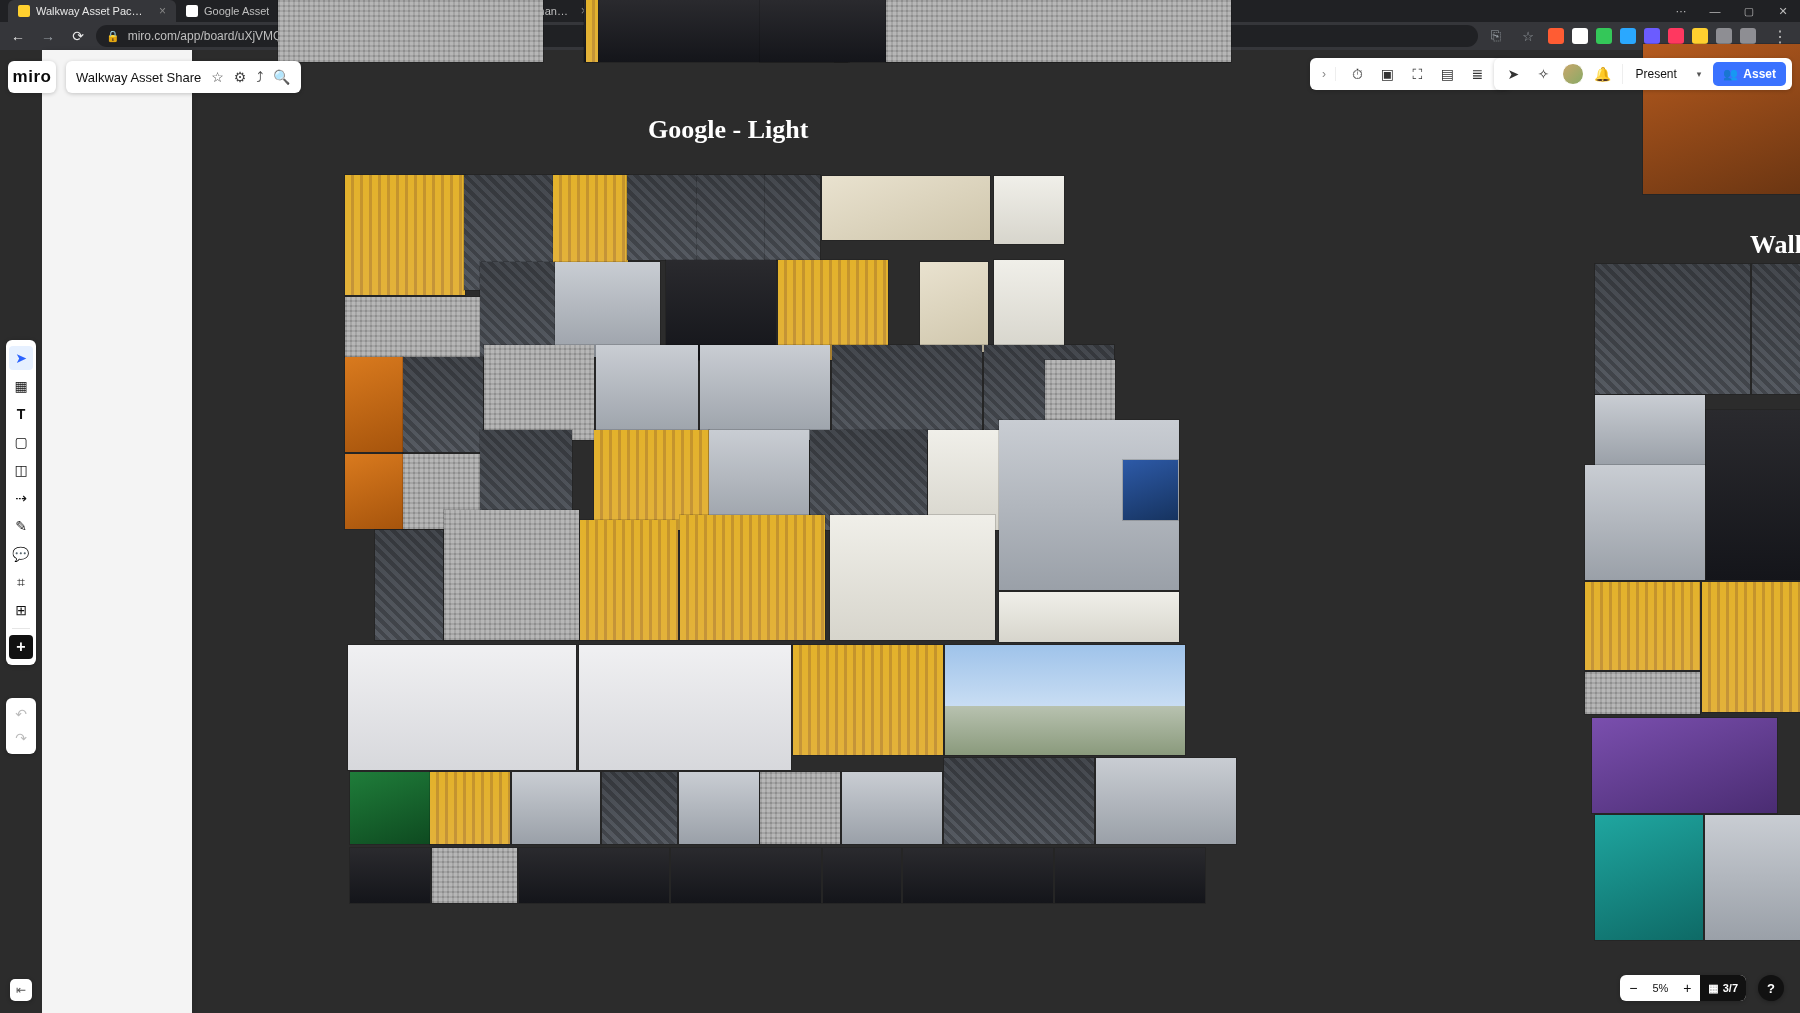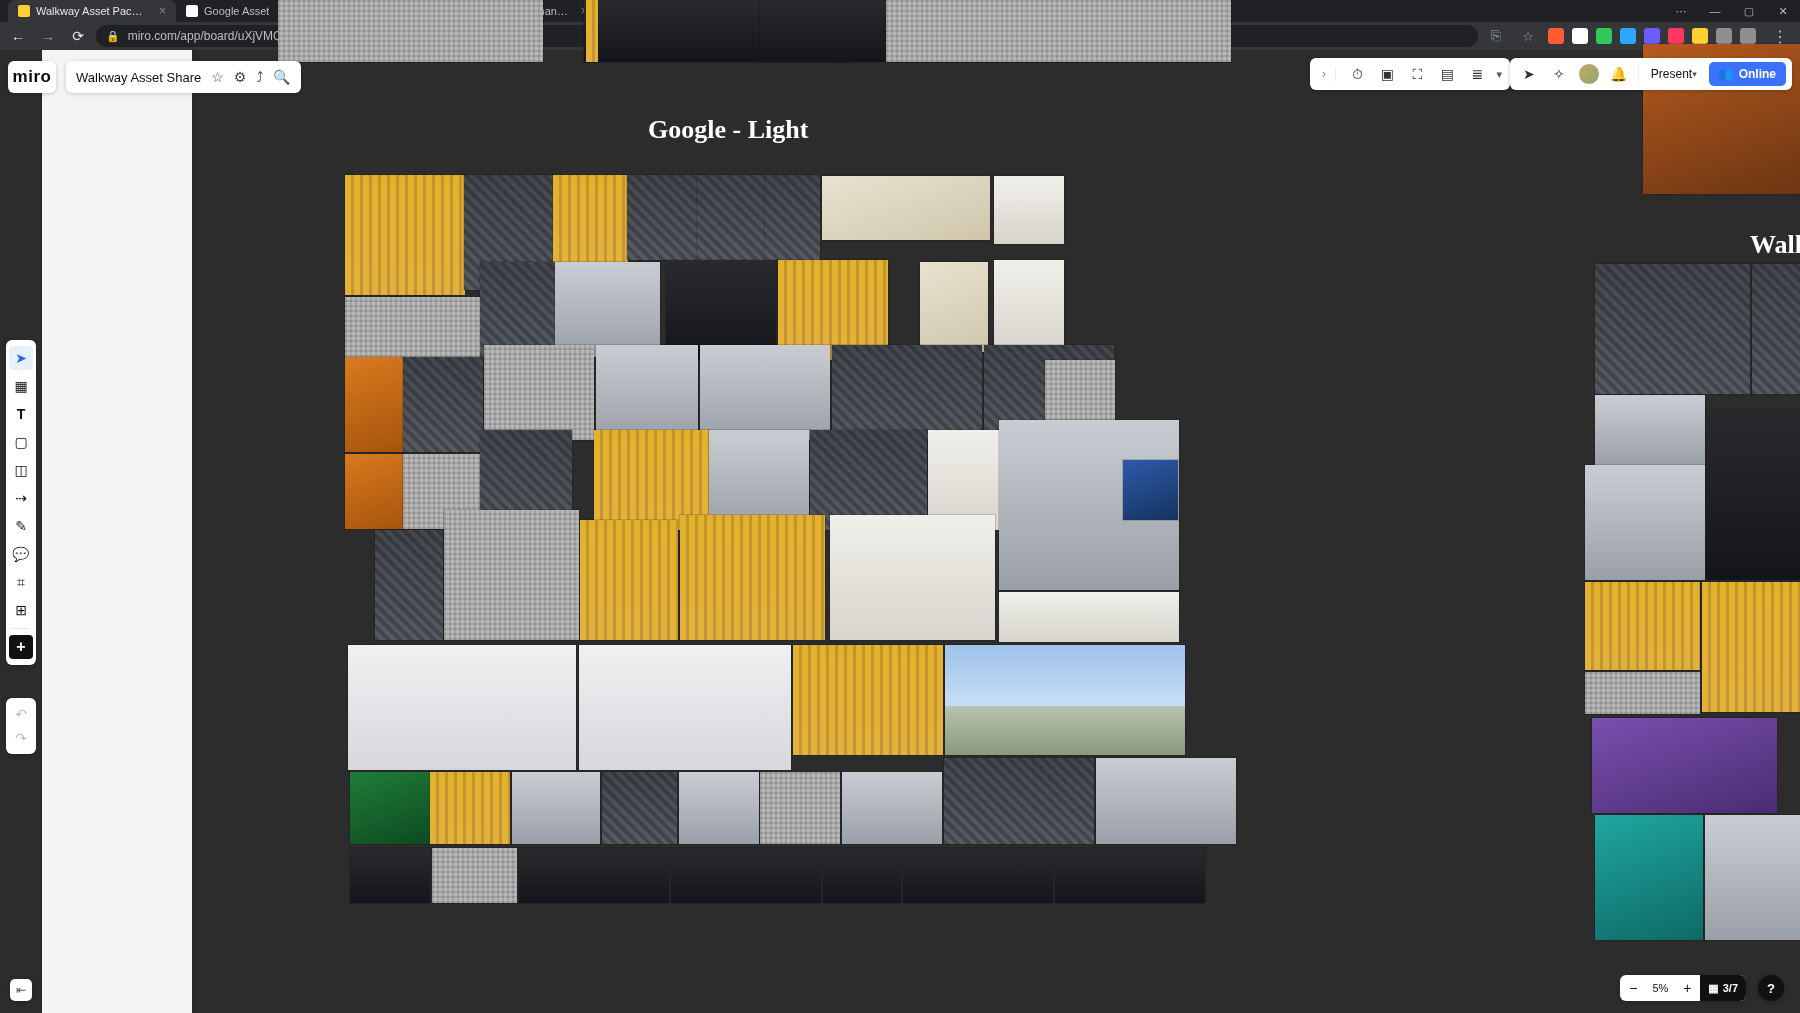--- a/index.html
+++ b/index.html
@@ -51,21 +51,21 @@
 
 .tr-1 { position: absolute; right: 290px; top: 8px; height: 32px; background: #fff; border-radius: 6px; display: flex; align-items: center; gap: 8px; padding: 0 8px; box-shadow: 0 1px 4px rgba(0,0,0,.2); }
 .tr-1 .ic { width: 22px; height: 22px; display: flex; align-items: center; justify-content: center; color: #333; font-size: 14px; }
 .tr-1 .chev { font-size: 11px; color: #555; }
 .tr-1 .arrow-wrap { width: 18px; display:flex; align-items:center; justify-content:center; color:#888; font-size:12px; border-right:1px solid #eee; padding-right:6px; margin-right:2px;}
 
 .tr-2 { position: absolute; right: 8px; top: 8px; height: 32px; background: #fff; border-radius: 6px; display: flex; align-items: center; gap: 8px; padding: 0 6px 0 8px; box-shadow: 0 1px 4px rgba(0,0,0,.2); }
 .tr-2 .ic { width: 22px; height: 22px; display: flex; align-items: center; justify-content: center; color: #333; font-size: 14px; }
 .tr-2 .avatar { width: 22px; height: 22px; border-radius: 50%; background: linear-gradient(135deg,#c9a66b,#8a6); border: 1px solid #fff; }
 .tr-2 .sepv { width:1px; height:20px; background:#eee; }
-.present { font-size: 12px; color: #111; padding: 0 4px; display:flex; align-items:center; gap:0;text-align:right;}
+.present { font-size: 12px; color: #111; padding: 0 4px; display:flex; align-items:center; gap:20px;text-align:right;}
 .present .car { font-size: 9px; color:#555;}
 .share-btn { height: 24px; background: #3a72ff; color: #fff; border-radius: 5px; display: flex; align-items: center; gap: 5px; padding: 0 10px; font-size: 12px; font-weight: 600; }
 .share-btn .ppl { font-size: 12px; }
 
 
 .zoom-bar { position: absolute; right: 54px; bottom: 12px; height: 26px; background: #fff; border-radius: 6px; display: flex; align-items: center; gap: 0; box-shadow: 0 1px 4px rgba(0,0,0,.2); overflow:hidden; }
 .zoom-bar .zb { width: 26px; height: 26px; display: flex; align-items: center; justify-content: center; color: #111; font-size: 14px; }
 .zoom-bar .zv { font-size: 11px; color: #111; padding: 0 6px; }
 .zoom-bar .frames { background:#111; color:#fff; font-size:11px; font-weight:600; padding:0 8px; height:100%; display:flex; align-items:center; gap:4px; }
 .help-fab { position: absolute; right: 16px; bottom: 12px; width: 26px; height: 26px; background: #111; color: #fff; border-radius: 50%; display: flex; align-items: center; justify-content: center; font-size: 13px; font-weight: 700; box-shadow: 0 1px 4px rgba(0,0,0,.3); }
@@ -271,21 +271,21 @@
     <span class="ic">✧</span>
     <span class="avatar"></span>
     <span class="ic">🔔</span>
     <span class="sepv"></span>
     <span class="present">
       <span>Present</span>
       <span class="car">▾</span>
     </span>
     <span class="share-btn">
       <span class="ppl">👥</span>
-      <span>Online</span>
+      <span>Asset</span>
     </span>
   </div>
 
   <div class="tool-rail">
     <div class="t sel">➤</div>
     <div class="t">▦</div>
     <div class="t" style="font-weight:700;">T</div>
     <div class="t">▢</div>
     <div class="t">◫</div>
     <div class="t">⇢</div>

